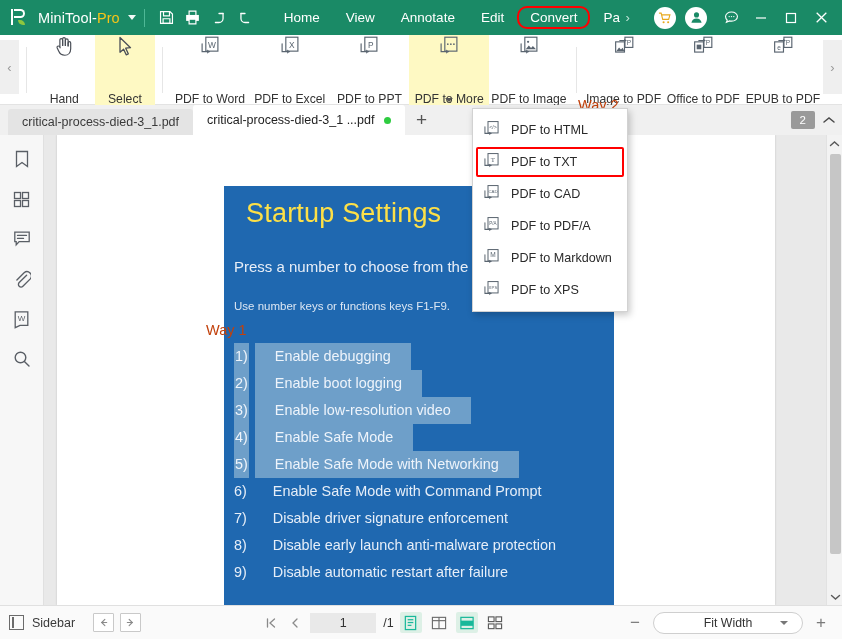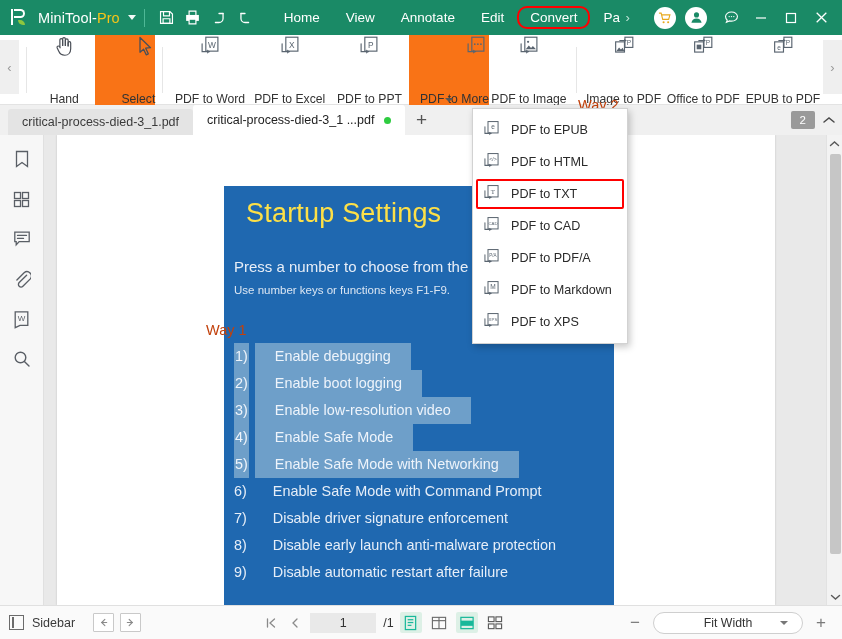--- a/index.html
+++ b/index.html
@@ -64,21 +64,21 @@
     width:22px; background:#efefef; display:flex;align-items:center;justify-content:center;
     color:#9a9a9a; font-size:13px; cursor:pointer; margin:5px 0 10px 0;
   }
   .ribbon-nav.right { margin-left:auto; }
   .rsep { width:1px; height:46px; background:#e6e6e6; margin:0 7px; align-self:center; }
   .rbtn {
     width:70px; height:70px; display:flex; flex-direction:column; align-items:center; justify-content:center;
     cursor:pointer; gap:3px; position:relative;
   }
   .rbtn.wide { width:92px; }
-  .rbtn.sel { background:#f97316;align-items:flex-end; }
+  .rbtn.sel { background:#fef9c3; }
   .rbtn .ic { height:26px; display:flex;align-items:flex-end; }
   .rbtn .lbl { font-size:12.2px; color:#333; white-space:nowrap;margin-top:30px; }
   .rbtn .drop { position:absolute; bottom:3px; left:50%; transform:translateX(-50%);
     width:0;height:0;border-left:4px solid transparent;border-right:4px solid transparent;border-top:4px solid #555; }
 
   
   .tabstrip {
     position:absolute; left:0; top:105px; width:842px; height:30px; background:#f0f0f0;
     display:flex; align-items:flex-end;
   }
@@ -114,21 +114,21 @@
     position:absolute; left:167px; top:51px; width:390px; height:419px; background:#1f68b0; overflow:hidden;
   }
   .slide-title {
     color:#fde047; font-size:27px; font-weight:400; position:absolute; left:22px; top:12px;
     font-family:"Liberation Sans", sans-serif; letter-spacing:.2px;
   }
   .slide-sub {
     color:#e8eef7; font-size:15px; position:absolute; left:10px; top:72px; white-space:nowrap;
   }
   .slide-note {
-    color:#dbe6f3; font-size:11.5px; position:absolute; left:10px; top:98px; white-space:nowrap;
+    color:#dbe6f3; font-size:11.5px; position:absolute; left:10px; top:114px; white-space:nowrap;
   }
   .opt-list { position:absolute; left:10px; top:157px; right:0; }
   .opt {
     color:#e6eef8; font-size:14.4px; height:27px; line-height:27px; white-space:nowrap;
     display:flex; align-items:center; gap:6px;
   }
   .opt .num { display:inline-block; }
   .opt .txt { display:inline-block; padding:0 20px; }
   .opt.selected .txt, .opt.selected .num { background:#6e9fc9; color:#eef4fb; }
   .opt.selected .num { padding:0 1px; }
@@ -549,31 +549,20 @@
   </div>
 
   <div class="wayflag" id="way1">Way 1</div>
   <div class="wayflag" id="way2">Way 2</div>
 
   <div class="dropdown">
     <div class="ditem">
       <span>
         <svg width="21" height="20" viewBox="0 0 24 22" fill="none" stroke="#5a6570" stroke-width="1.15">
           <rect x="8" y="2.5" width="11.5" height="13"></rect>
-          <text x="13.7" y="11.3" font-size="7.5" fill="#5a6570" stroke="none" text-anchor="middle" font-family="Liberation Sans, sans-serif">e</text>
-          <path d="M4.5 8.5v7.5h7" stroke-linecap="round"></path>
-            <path d="M9.4 14l2.3 2-2.3 2z" fill="#5a6570" stroke="none"></path>
-        </svg>
-      </span>
-      <span class="dlbl">PDF to EPUB</span>
-    </div>
-    <div class="ditem">
-      <span>
-        <svg width="21" height="20" viewBox="0 0 24 22" fill="none" stroke="#5a6570" stroke-width="1.15">
-          <rect x="8" y="2.5" width="11.5" height="13"></rect>
           <text x="13.7" y="11.3" font-size="6" fill="#5a6570" stroke="none" text-anchor="middle" font-family="Liberation Sans, sans-serif">&lt;/&gt;</text>
           <path d="M4.5 8.5v7.5h7" stroke-linecap="round"></path>
             <path d="M9.4 14l2.3 2-2.3 2z" fill="#5a6570" stroke="none"></path>
         </svg>
       </span>
       <span class="dlbl">PDF to HTML</span>
     </div>
     <div class="ditem hl">
       <span>
         <svg width="21" height="20" viewBox="0 0 24 22" fill="none" stroke="#5a6570" stroke-width="1.15">

